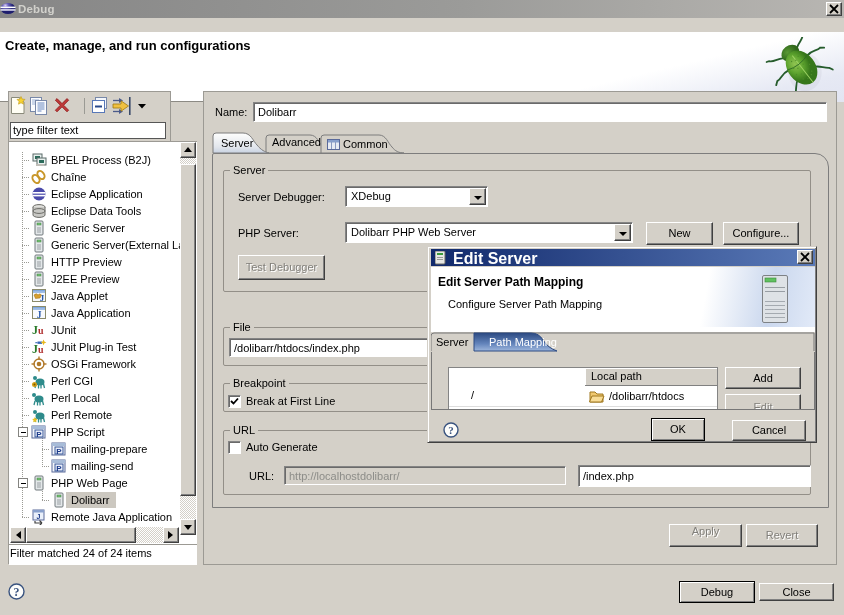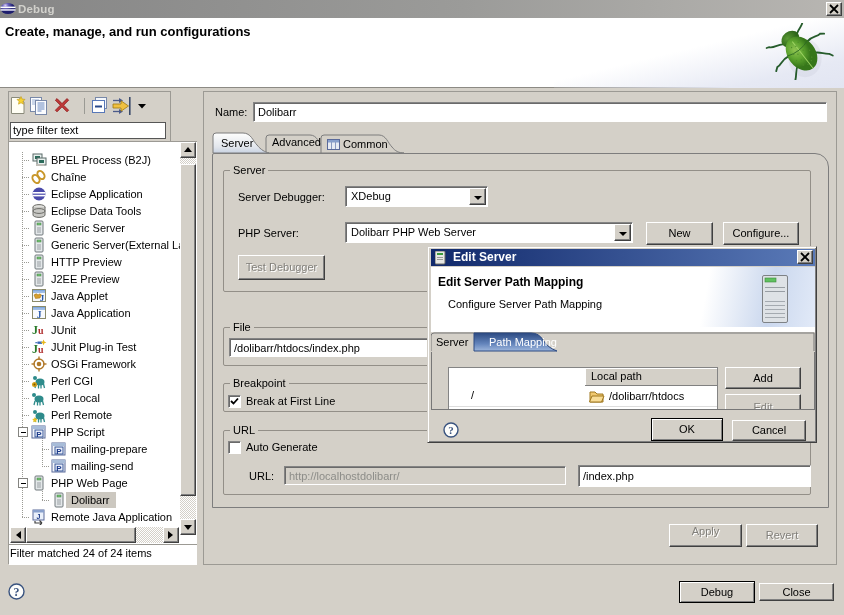--- a/index.html
+++ b/index.html
@@ -2,21 +2,21 @@
 <html><head><meta charset="utf-8"><style>
 *{margin:0;padding:0;box-sizing:border-box;}
 html,body{width:844px;height:615px;overflow:hidden;}
 body{font-family:"Liberation Sans",sans-serif;font-size:11px;color:#000;background:#d4d0c8;position:relative;}
 .abs{position:absolute;}
 
 #win{position:absolute;left:0;top:0;width:844px;height:615px;background:#d4d0c8;}
 #titlebar{position:absolute;left:0px;top:0px;width:844px;height:18px;background:linear-gradient(90deg,#868686 0%,#9b9b99 55%,#b8b6b2 100%);}
 #titletxt{position:absolute;left:18px;top:3px;font-size:11.5px;font-weight:bold;color:#d2d1cc;letter-spacing:0.2px;}
 #closebtn{position:absolute;right:2px;top:2px;width:16px;height:14px;background:#d4d0c8;border:1px solid;border-color:#fff #404040 #404040 #fff;box-shadow:inset -1px -1px 0 #808080;font-size:11px;line-height:11px;text-align:center;font-weight:bold;}
-#header{position:absolute;left:0px;top:18px;width:844px;height:70px;background:#fff;border-bottom:1px solid #8c8a84;}
+#header{position:absolute;left:0px;top:32px;width:844px;height:70px;background:#fff;border-bottom:1px solid #8c8a84;}
 #headergrad{position:absolute;right:0;top:0;width:290px;height:70px;background:linear-gradient(to bottom right,rgba(234,236,248,0) 45%,#e6e9f4 80%,#e2e5f2 100%);}
 #headertxt{position:absolute;left:5px;top:6px;font-size:13px;font-weight:bold;color:#000;}
 
 #leftpanel{position:absolute;left:8px;top:91px;width:163px;height:473px;background:#d4d0c8;border:1px solid #9c9a94;}
 #filterinput{position:absolute;left:1px;top:30px;width:156px;height:17px;background:#fff;border:1px solid #565656;font-size:11px;padding:1px 0 0 2px;}
 #tree{position:absolute;left:0px;top:49px;width:188px;height:404px;background:#fff;border-top:1px solid #9c9a94;border-bottom:1px solid #9c9a94;}
 #status{position:absolute;left:0px;top:453px;width:188px;height:20px;background:#fff;font-size:11px;padding:2px 0 0 1px;}
 .trow{position:absolute;left:0;height:17px;width:188px;}
 .ticon{position:absolute;top:0px;width:16px;height:16px;}
 .tlabel{position:absolute;top:2px;font-size:11px;white-space:nowrap;}
@@ -39,21 +39,21 @@
 .grp .gl{position:absolute;top:-7px;left:6px;background:#d4d0c8;padding:0 3px;font-size:11px;}
 .lbl{position:absolute;font-size:11px;white-space:nowrap;}
 .combo{position:absolute;background:#fff;border:1px solid;border-color:#848484 #fff #fff #848484;box-shadow:inset 1px 1px 0 #6a6a6a;}
 .combo .t{position:absolute;left:5px;top:3px;font-size:11px;white-space:nowrap;}
 .combo .ab{position:absolute;right:1px;top:1px;bottom:1px;width:17px;background:#d4d0c8;border:1px solid;border-color:#fff #404040 #404040 #fff;box-shadow:inset -1px -1px 0 #808080;}
 .combo .ab:after{content:"";position:absolute;left:4px;top:7px;border:4px solid transparent;border-top:4px solid #000;}
 .chk{position:absolute;width:13px;height:13px;background:#fff;border:1px solid;border-color:#848484 #fff #fff #848484;box-shadow:inset 1px 1px 0 #6a6a6a;}
 
 #dlg{position:absolute;left:427px;top:246px;width:390px;height:197px;background:#d4d0c8;border:1px solid;border-color:#d4d0c8 #404040 #404040 #d4d0c8;box-shadow:inset 1px 1px 0 #fff,inset -1px -1px 0 #808080;}
 #dlgtitle{position:absolute;left:3px;top:2px;width:384px;height:17px;background:linear-gradient(90deg,#11296b,#5a7ab8);}
-#dlgtitletxt{position:absolute;left:22px;top:1px;font-size:12px;font-weight:bold;color:#fff;}
+#dlgtitletxt{position:absolute;left:22px;top:1px;font-size:16px;font-weight:bold;color:#fff;}
 #dlgclose{position:absolute;right:2px;top:1px;width:16px;height:14px;background:#d4d0c8;border:1px solid;border-color:#fff #404040 #404040 #fff;box-shadow:inset -1px -1px 0 #808080;}
 #dlghead{position:absolute;left:3px;top:20px;width:384px;height:65px;background:#fff;}
 #dlgheadgrad{position:absolute;right:0;top:0;width:130px;height:60px;background:linear-gradient(100deg,rgba(255,255,255,0) 18%,#cbd8ee 65%,#e2eaf8 100%);}
 #dlgh1{position:absolute;left:7px;top:8px;font-size:12px;font-weight:bold;}
 #dlgh2{position:absolute;left:17px;top:31px;font-size:11px;}
 #dlgtabbody{position:absolute;left:3px;top:105px;width:384px;height:58px;border:1px solid #777;border-top:none;background:#d4d0c8;overflow:hidden;}
 
 </style></head>
 <body>
 <div id="win"></div>
@@ -627,21 +627,21 @@
    <div class="abs" style="left:0;top:38px;width:270px;border-top:1px solid #ddd;height:2px"></div>
   </div>
   <div class="btn" style="left:293px;top:15px;width:76px;height:22px;padding-top:4px">Add</div>
   <div class="btn dis" style="left:293px;top:42px;width:76px;height:22px;padding-top:6px">Edit</div>
  </div>
 
  <svg class="abs" style="left:15px;top:175px" width="16" height="16" viewBox="0 0 16 16">
       <circle cx="8" cy="8" r="7" fill="#fdfdfb" stroke="#39537f" stroke-width="1.4"></circle>
       <text x="8" y="12" text-anchor="middle" font-size="11" font-weight="bold" fill="#39537f" font-family="Liberation Serif">?</text>
     </svg>
- <div class="btn def" style="left:223px;top:171px;width:72px;height:23px;padding-top:4px">OK</div>
+ <div class="btn def" style="left:223px;top:171px;width:54px;height:23px;padding-top:4px">OK</div>
  <div class="btn" style="left:304px;top:173px;width:74px;height:21px;padding-top:3px">Cancel</div>
 </div>
 
 <svg class="abs" style="left:8px;top:583px" width="17" height="17" viewBox="0 0 17 17">
     <circle cx="8.5" cy="8.5" r="7.5" fill="#fdfdfb" stroke="#39537f" stroke-width="1.4"></circle>
     <text x="8.5" y="13" text-anchor="middle" font-size="12" font-weight="bold" fill="#39537f" font-family="Liberation Serif">?</text>
   </svg>
 <div class="btn def" style="left:679px;top:581px;width:76px;height:22px;padding-top:4px">Debug</div>
 <div class="btn" style="left:759px;top:583px;width:75px;height:18px;padding-top:2px">Close</div>
 

